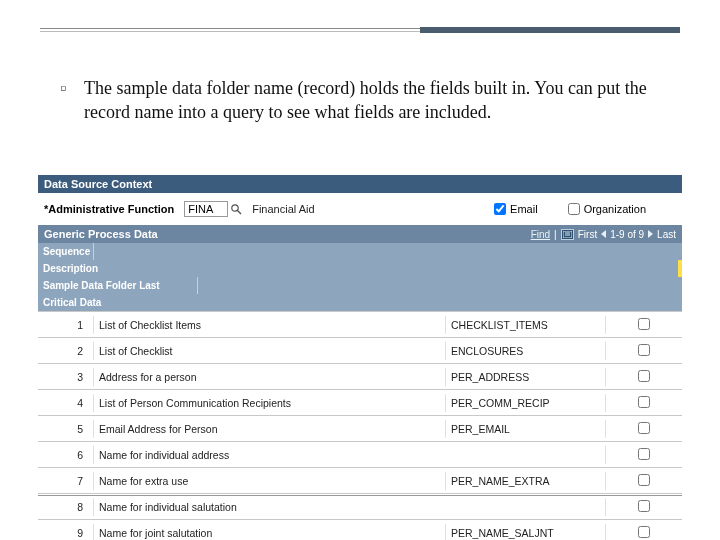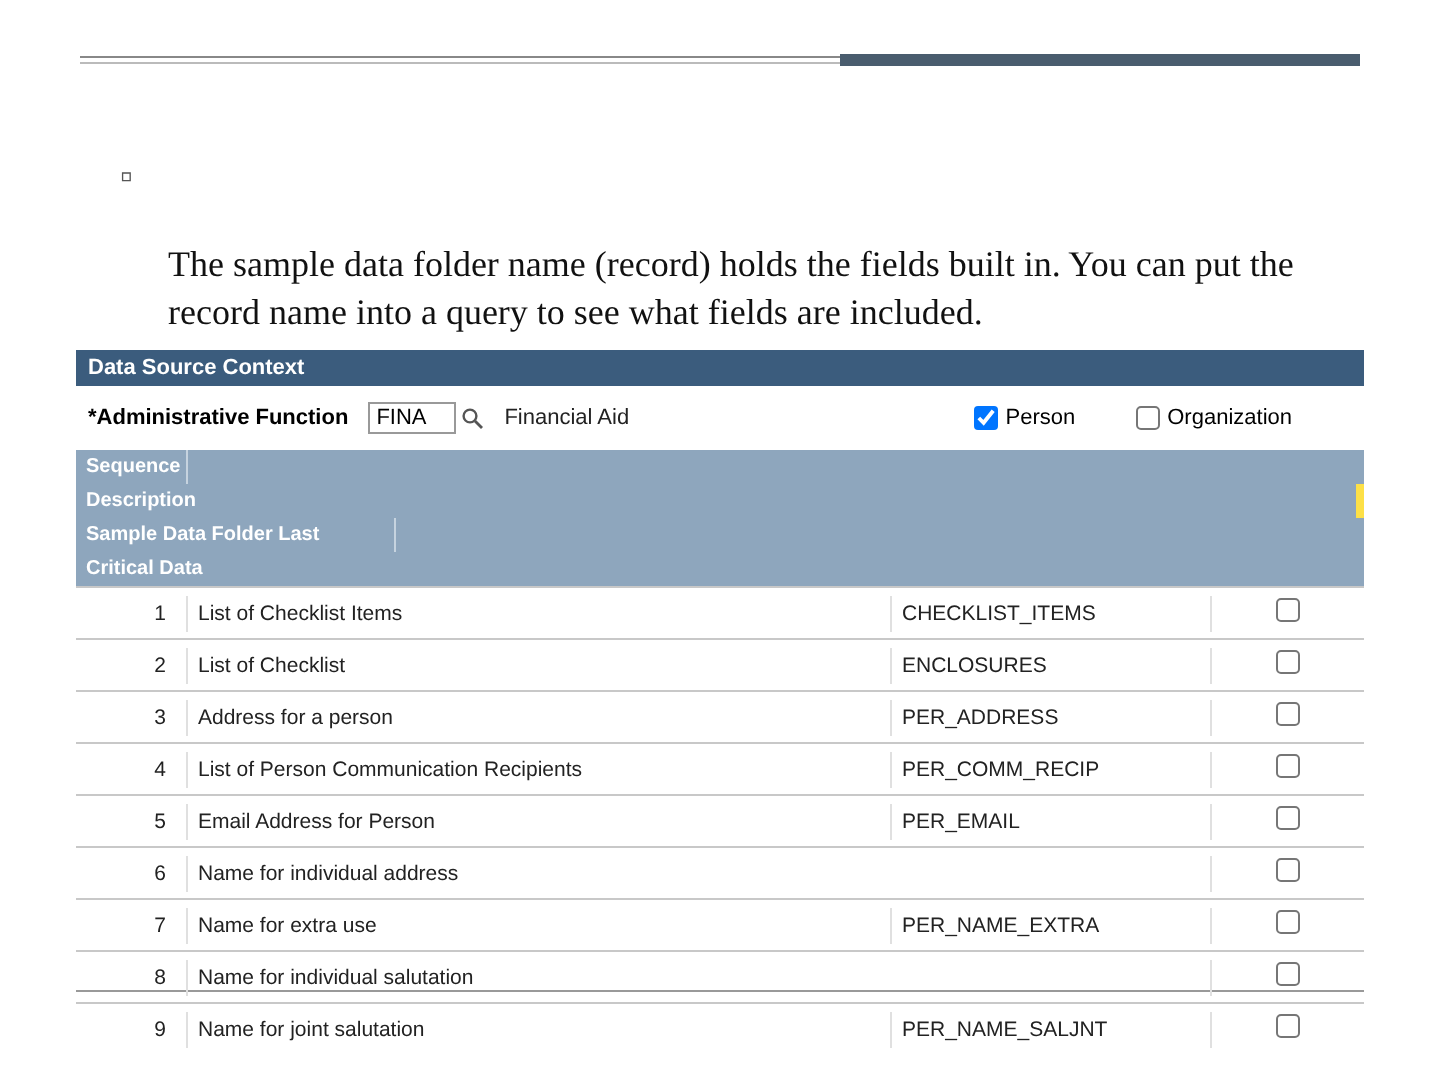--- a/index.html
+++ b/index.html
@@ -54,21 +54,20 @@
     display: flex;
   }
   .bullet-block .marker {
     width: 24px;
     flex-shrink: 0;
     font-family: Arial, sans-serif;
     color: #555;
   }
   .bullet-block .txt {
     flex: 1;
-    margin-top: 44px;
   }
   .screenshot {
     position: absolute;
     top: 175px;
     left: 38px;
     right: 38px;
     bottom: 44px;
     font-family: Arial, Helvetica, sans-serif;
     font-size: 11px;
     color: #000;
@@ -219,28 +218,47 @@
     <span class="code-box">FINA</span>
     <span class="mag">
       <svg viewBox="0 0 12 12">
           <circle cx="5" cy="5" r="3.2" fill="none" stroke="#555" stroke-width="1.2"></circle>
           <line x1="7.5" y1="7.5" x2="11" y2="11" stroke="#555" stroke-width="1.4"></line>
         </svg>
     </span>
     <span class="descr">Financial Aid</span>
     <span class="chk-group">
       <input type="checkbox" checked="" style="">
-      <span>Person</span>
+      <span>Email</span>
     </span>
     <span class="chk-group">
       <input type="checkbox" style="">
       <span>Organization</span>
     </span>
   </div>
 
+  <div class="sub-header">
+    <span>Generic Process Data</span>
+    <span class="right-ctrls">
+      <a>Find</a>
+      <span>|</span>
+      <span class="tiny-icon">
+        <svg width="9" height="7">
+            <rect x="0" y="0" width="9" height="7" fill="none" stroke="#d8e4ee" stroke-width="1"></rect>
+            <line x1="2" y1="2" x2="7" y2="2" stroke="#d8e4ee"></line>
+            <line x1="2" y1="4" x2="7" y2="4" stroke="#d8e4ee"></line>
+          </svg>
+      </span>
+      <span>First</span>
+      <span class="arrow l"></span>
+      <span>1-9 of 9</span>
+      <span class="arrow r"></span>
+      <span>Last</span>
+    </span>
+  </div>
 
   <div class="col-header-row">
     <div class="c-seq">Sequence</div>
     <div class="c-desc">Description</div>
     <div class="c-folder">Sample Data Folder Last</div>
     <div class="c-crit">Critical Data</div>
   </div>
 
   <div id="grid-body">
       <div class="data-row">

